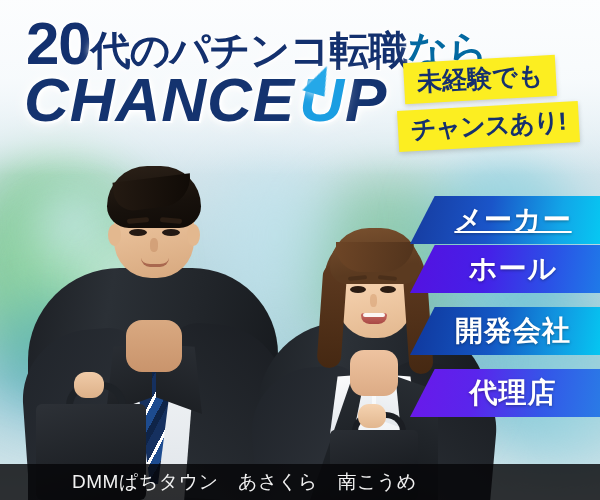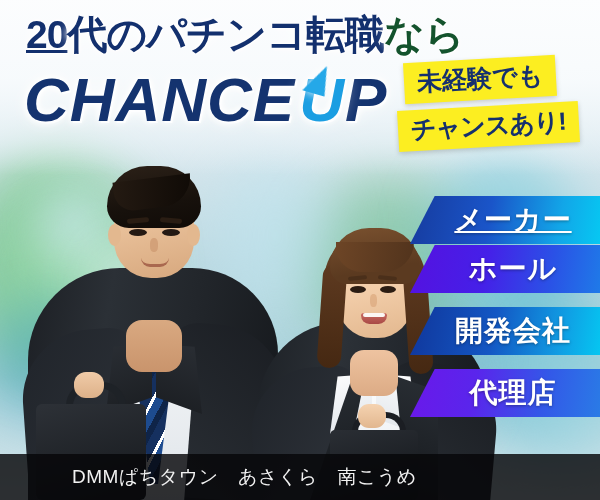--- a/index.html
+++ b/index.html
@@ -178,22 +178,22 @@
   .hand-r{position:absolute;left:358px;top:404px;width:28px;height:24px;
     background:linear-gradient(180deg,#f5d3b1,#e2b78f);border-radius:11px;}
 
   
   .headline{
     position:absolute;left:26px;top:14px;width:420px;
     font-weight:bold;font-size:40px;line-height:1;letter-spacing:-1px;
     color:#13306e;white-space:nowrap;
     text-shadow:0 0 7px #fff,0 0 7px #fff,0 0 14px #fff,1px 1px 0 #fff;
   }
-  .headline .num{font-size:39px;text-decoration:underline;}
-  .headline .nara{color:#14532d;}
+  .headline .num{font-size:60px;}
+  .headline .nara{color:#0369a1;}
 
   .chanceup{
     position:absolute;left:24px;top:69px;white-space:nowrap;
     font-weight:bold;font-style:italic;font-size:62px;line-height:1;
     letter-spacing:1px;
     text-shadow:0 0 9px #fff,0 0 9px #fff,0 0 18px #fff,2px 2px 0 rgba(255,255,255,.9);
   }
   .chanceup .c-word{color:#14336f;}
   .chanceup .c-u{color:#1b9ee2;position:relative;padding-left:4px;}
   .chanceup .c-p{color:#14336f;}
@@ -225,21 +225,21 @@
   }
   .cat span{display:block;transform:translateX(8px);}
   .cat1{left:410px;top:196px;background:linear-gradient(100deg,#163b9e 0%,#1a55c9 42%,#12a6e8 78%,#06c8f2 100%);text-decoration:underline;}
   .cat2{left:410px;top:245px;background:linear-gradient(100deg,#5511e0 0%,#4520e8 40%,#2a52e6 74%,#1f7ae8 100%);}
   .cat3{left:410px;top:307px;background:linear-gradient(100deg,#10369b 0%,#1357c4 44%,#109fe4 80%,#05c6f1 100%);}
   .cat4{left:410px;top:369px;background:linear-gradient(100deg,#6a18ea 0%,#5a25ec 34%,#3358e8 70%,#2a7be6 100%);}
   .cat5{left:410px;top:431px;background:linear-gradient(100deg,#0b53d8 0%,#0f73e4 38%,#10a9ee 74%,#06d4f5 100%);}
 
   
   .caption{
-    position:absolute;left:0;bottom:0;width:600px;height:46px;
+    position:absolute;left:0;bottom:0;width:600px;height:36px;
     background:rgba(6,6,8,.82);
     display:flex;align-items:center;
   }
   .caption-text{
     color:#f2f2f2;font-size:19px;font-weight:normal;letter-spacing:.5px;
     padding-left:72px;white-space:nowrap;
   }
 </style>
 </head>
 <body>

